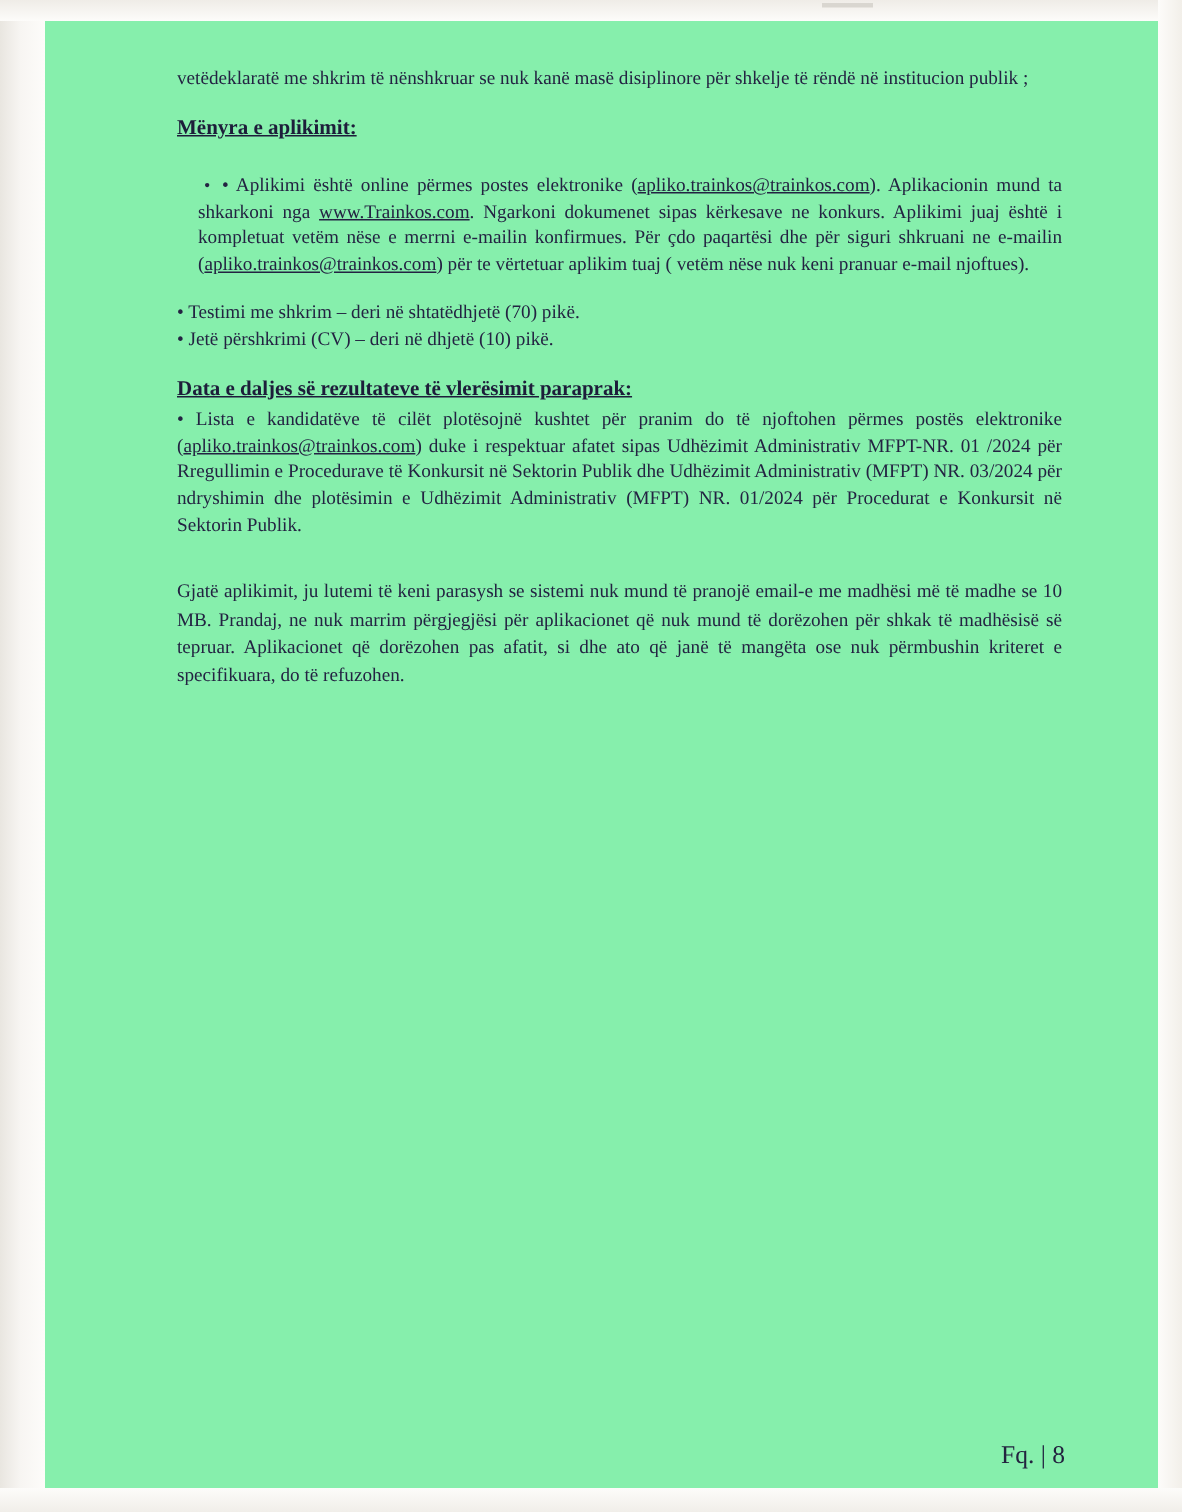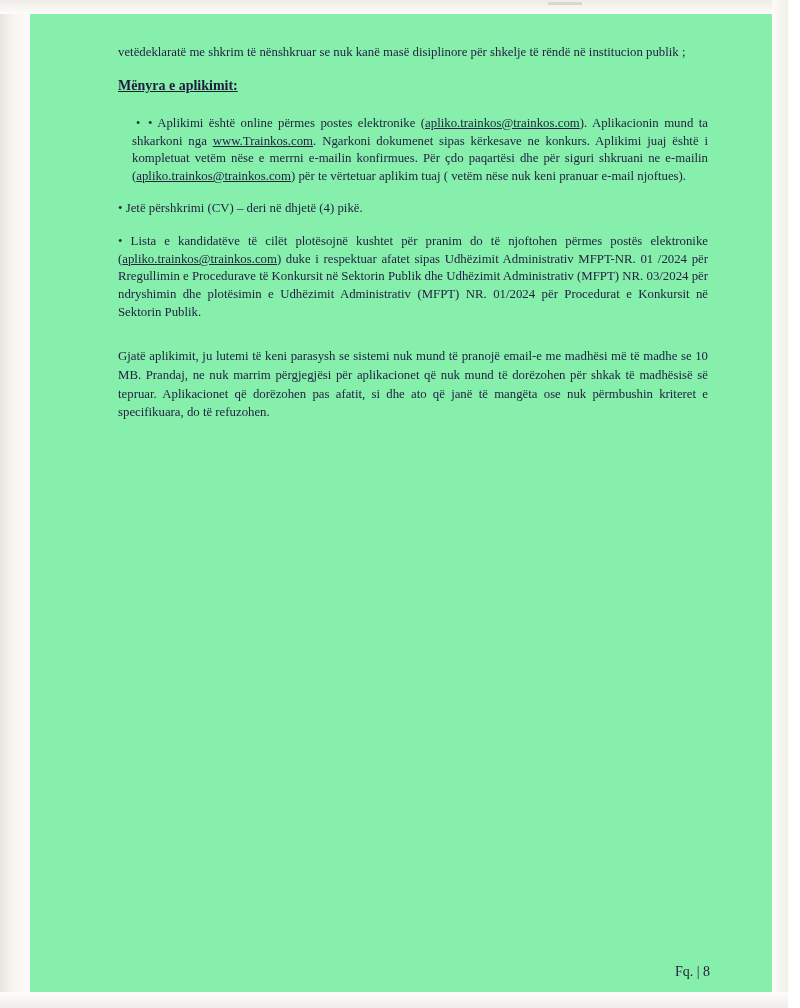--- a/index.html
+++ b/index.html
@@ -132,21 +132,21 @@
     margin-top: 9px;
     font-size: 12.8px;
     line-height: 1.45;
     text-align: justify;
     color: #232342;
   }
   .footer {
     position: absolute;
     right: 78px;
     bottom: 28px;
-    font-size: 14px;
+    font-size: 17px;
     color: #23233f;
   }
 </style>
 </head>
 <body>
 
 <div class="page">
   <div class="scan-edge-left"></div>
   <div class="scan-edge-top"></div>
   <div class="scan-edge-right"></div>
@@ -162,24 +162,26 @@
 
     <div class="section">
       <div class="section-heading">Mënyra e aplikimit:</div>
       <div class="dot-line indent-block">• Aplikimi është online përmes postes elektronike (<span class="link">apliko.trainkos@trainkos.com</span>). Aplikacionin mund ta shkarkoni nga <span class="link">www.Trainkos.com</span>. Ngarkoni dokumenet sipas kërkesave ne konkurs. Aplikimi juaj është i kompletuat vetëm nëse e merrni e-mailin konfirmues.  Për çdo paqartësi dhe për siguri shkruani ne e-mailin (<span class="link">apliko.trainkos@trainkos.com</span>)  për te vërtetuar aplikim tuaj ( vetëm nëse nuk keni pranuar e-mail njoftues).</div>
     </div>
 
     <div class="section">
     </div>
 
     <div class="section">
-      <div class="para">• Jetë përshkrimi (CV) – deri në dhjetë (4) pikë.</div>
+      <div class="para">• Testimi me shkrim – deri në shtatëdhjetë (70) pikë.</div>
+      <div class="para">• Jetë përshkrimi (CV) – deri në dhjetë (10) pikë.</div>
     </div>
 
     <div class="section">
+      <div class="section-heading">Data e daljes së rezultateve të vlerësimit paraprak:</div>
       <div class="para">• Lista e kandidatëve të cilët plotësojnë kushtet për pranim do të njoftohen përmes postës elektronike (<span class="link">apliko.trainkos@trainkos.com</span>) duke i respektuar afatet sipas Udhëzimit Administrativ MFPT-NR. 01 /2024 për Rregullimin e Procedurave të Konkursit në Sektorin Publik dhe Udhëzimit Administrativ (MFPT) NR. 03/2024 për ndryshimin dhe plotësimin e Udhëzimit Administrativ (MFPT) NR. 01/2024 për Procedurat e Konkursit në Sektorin Publik.</div>
     </div>
 
     <div class="section" style="margin-top:26px;">
       <div class="note-body">Gjatë aplikimit, ju lutemi të keni parasysh se sistemi nuk mund të pranojë email-e me madhësi më të madhe se 10 MB. Prandaj, ne nuk marrim përgjegjësi për aplikacionet që nuk mund të dorëzohen për shkak të madhësisë së tepruar. Aplikacionet që dorëzohen pas afatit, si dhe ato që janë të mangëta ose nuk përmbushin kriteret e specifikuara, do të refuzohen.</div>
     </div>
 
   </div>
 
   <div class="footer">Fq. | 8</div>

